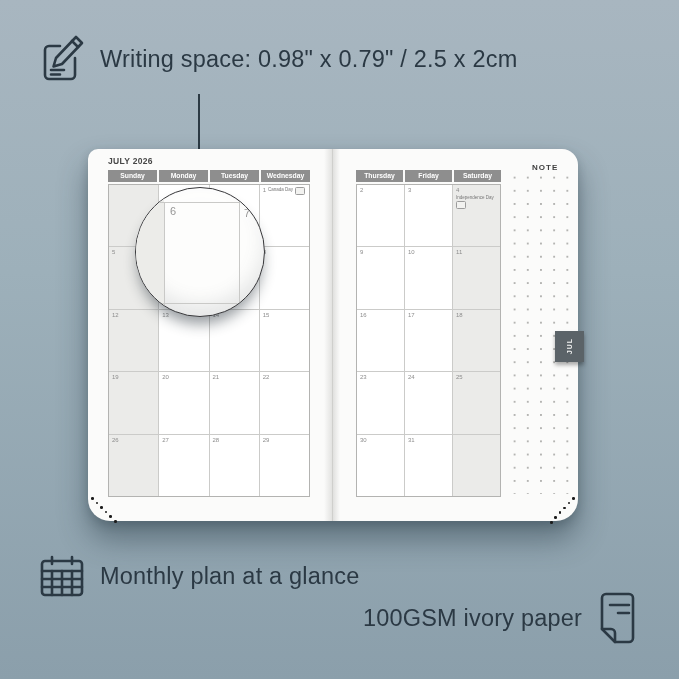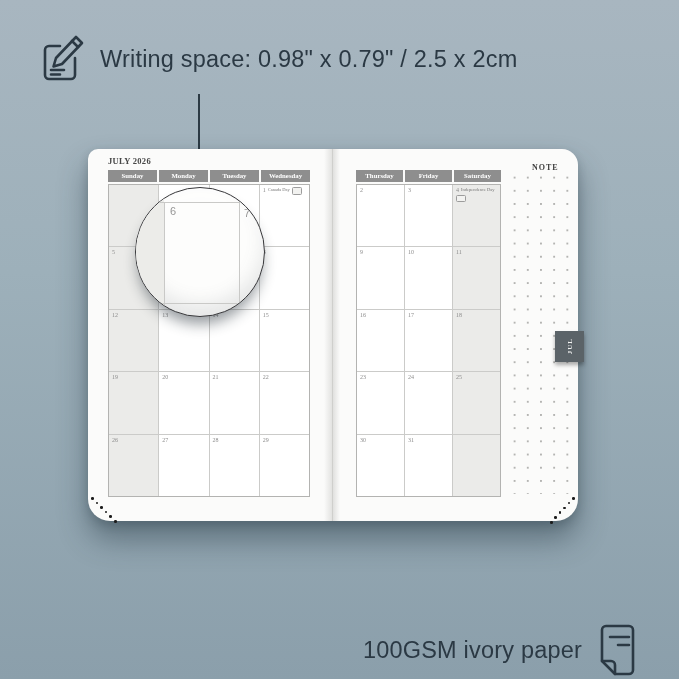--- a/index.html
+++ b/index.html
@@ -3,28 +3,28 @@
 <meta charset="utf-8">
 <style>
   html,body{margin:0;padding:0;}
   .scene{position:relative;width:679px;height:679px;overflow:hidden;
     background:linear-gradient(180deg,#a8b6c0 0%,#9db0ba 40%,#8b9fab 100%);
     font-family:"Liberation Sans",sans-serif;color:#2b3944;}
   
   .callout{position:absolute;display:flex;align-items:center;gap:15px;}
   .callout-top{left:38px;top:34px;}
   .callout-monthly{left:38px;top:554px;}
-  .callout-paper{right:42px;top:624px;}
+  .callout-paper{right:42px;top:592px;}
   .callout-text{font-size:23.5px;letter-spacing:.2px;color:#2b3944;}
   .icon{flex:0 0 auto;display:block;}
   .pointer-line{position:absolute;left:198px;top:94px;width:1.6px;height:95px;background:#2c3a44;}
   
   .book{position:absolute;left:88px;top:149px;width:490px;height:372px;background:#fbfbfa;
     border-radius:10px 16px 22px 22px;
-    box-shadow:0 18px 30px rgba(32,48,60,.45),0 4px 10px rgba(32,48,60,.22);font-family:Liberation Serif, serif;}
+    box-shadow:0 18px 30px rgba(32,48,60,.45),0 4px 10px rgba(32,48,60,.22);}
   .spine{position:absolute;left:236px;top:0;width:16px;height:100%;
     background:linear-gradient(90deg,rgba(110,110,105,0) 0%,rgba(110,110,105,.16) 46%,rgba(110,110,105,.20) 54%,rgba(110,110,105,0) 100%);}
   .spine::after{content:"";position:absolute;left:8px;top:0;width:1px;height:100%;background:#cfcfcc;}
   .month-title{position:absolute;left:20px;top:7px;font-size:8.5px;font-weight:bold;color:#474747;letter-spacing:.3px;}
   .cal{position:absolute;}
   #cal-left{left:20px;top:21px;width:202px;}
   #cal-right{left:268px;top:21px;width:145px;}
   .cal-head{display:grid;gap:2px;margin-bottom:2px;}
   .day-head{background:#8e8e8e;color:#fff;font-size:6.8px;font-weight:bold;text-align:center;height:12px;line-height:12px;}
   .cal-body{display:grid;gap:1px;background:#cbcbc9;border:1px solid #b3b3b1;height:311px;grid-auto-rows:1fr;}
@@ -220,20 +220,29 @@
   <div class="magnifier">
     <div class="el mag-shade"></div>
     <div class="el mag-h1"></div>
     <div class="el mag-h2"></div>
     <div class="el mag-v1"></div>
     <div class="el mag-v2"></div>
     <span class="el mag-date">6</span>
     <span class="el mag-next">7</span>
   </div>
 
+  <div class="callout callout-monthly">
+    <svg class="icon" width="47" height="44" viewBox="0 0 47 44" fill="none" stroke="#2b3944" stroke-width="2.6" stroke-linecap="round" stroke-linejoin="round">
+      <rect x="4" y="7" width="40" height="34" rx="3"></rect>
+      <path d="M14 3 v7 M34 3 v7"></path>
+      <path d="M4 17 h40 M4 25 h40 M4 33 h40"></path>
+      <path d="M14 17 v24 M24 17 v24 M34 17 v24"></path>
+    </svg>
+    <span class="callout-text">Monthly plan at a glance</span>
+  </div>
 
   <div class="callout callout-paper">
     <span class="callout-text">100GSM ivory paper</span>
     <svg class="icon" width="40" height="52" viewBox="0 0 40 52" fill="none" stroke="#2b3944" stroke-width="2.6" stroke-linecap="round" stroke-linejoin="round">
       <path d="M9 2 h23 a4 4 0 0 1 4 4 v40 a4 4 0 0 1 -4 4 H18 L5 37 V6 a4 4 0 0 1 4 -4 z"></path>
       <path d="M5 37 h9 a4 4 0 0 1 4 4 v9"></path>
       <path d="M13 13 h19 M21 21 h11"></path>
     </svg>
   </div>
 

